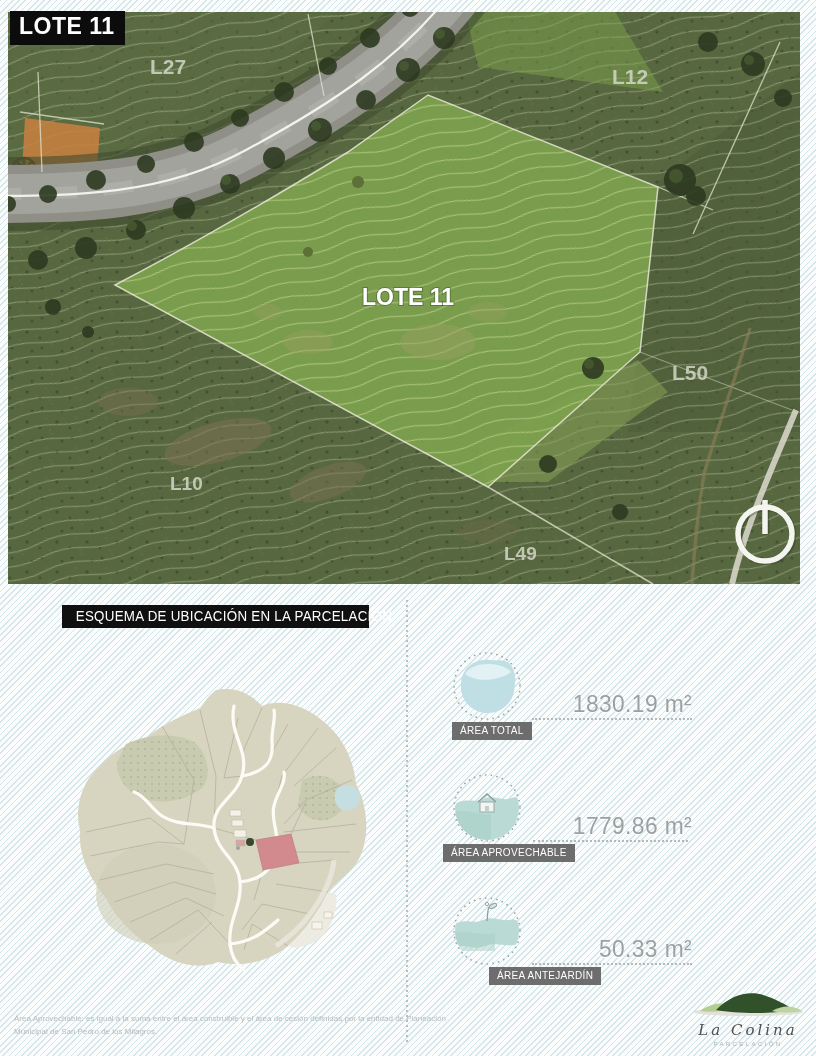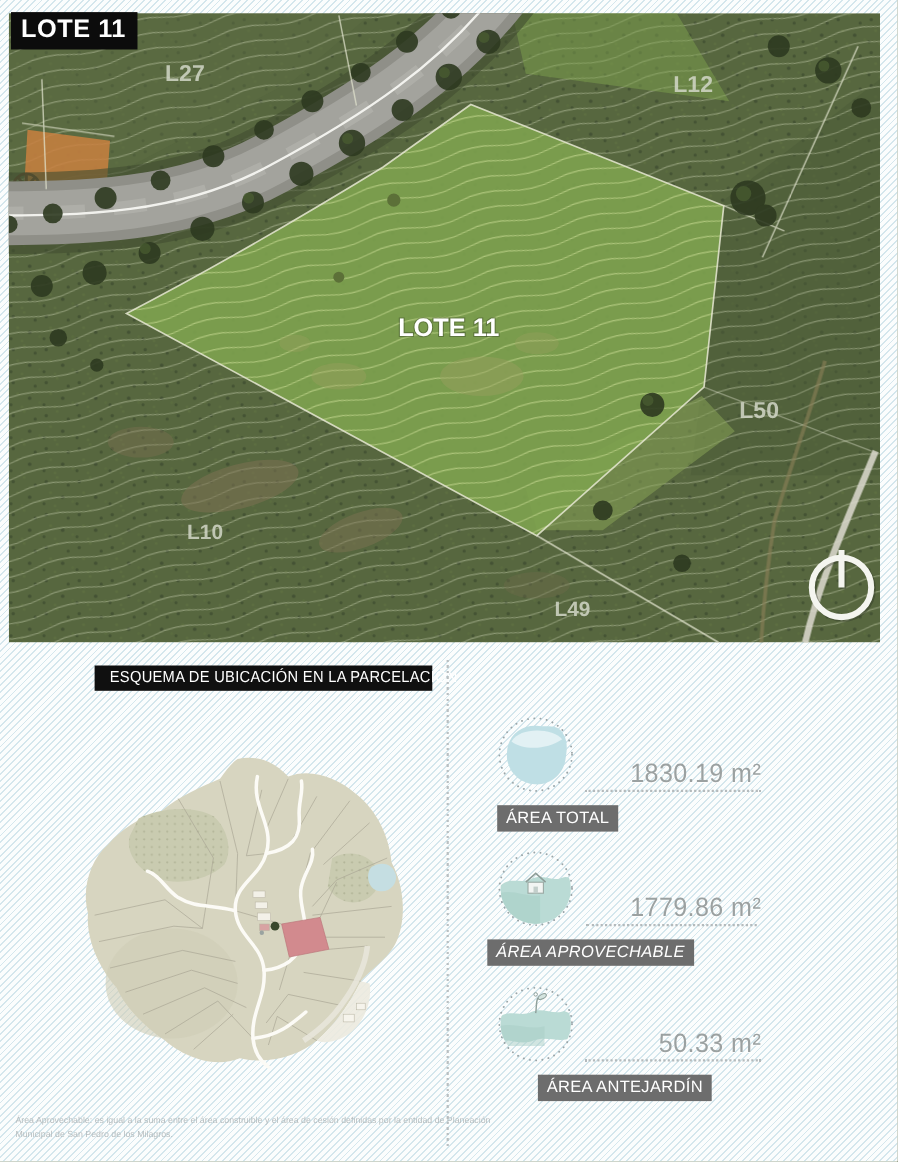--- a/index.html
+++ b/index.html
@@ -9,41 +9,41 @@
     background-image:repeating-linear-gradient(135deg, rgba(165,203,217,.45) 0px, rgba(165,203,217,.45) 1.2px, transparent 1.2px, transparent 4.4px);
     font-family:"Liberation Sans",sans-serif;
   }
   .aerial-wrap{position:absolute;left:8px;top:12px;width:792px;height:652px;}
   .badge{
     position:absolute;left:10px;top:11px;background:#0c0c0c;color:#fff;
     font-size:23px;font-weight:bold;padding:2px 10px 5px 9px;letter-spacing:.5px;
   }
   .bar{
     position:absolute;top:605px;width:307px;height:23px;background:#101010;color:#fff;
-    text-align:left;line-height:23px;font-size:14.5px;letter-spacing:.3px;white-space:nowrap;margin-left:24px;
+    text-align:left;line-height:23px;font-size:14.5px;letter-spacing:.3px;white-space:nowrap;
   }
   .bar span{display:inline-block;transform:scaleX(.92);transform-origin:center;}
   .bar-left{left:62px;}
   .bar-right{left:448px;}
   .divider{
     position:absolute;left:406px;top:600px;width:2px;height:442px;
     background:repeating-linear-gradient(to bottom,#b9bfc1 0 2px,transparent 2px 5px);
   }
   .map-svg{position:absolute;left:66px;top:684px;}
   .attr-row{position:absolute;left:440px;width:320px;height:110px;}
   .attr-icon{position:absolute;left:11px;top:2px;width:72px;height:72px;}
   .attr-value{
     position:absolute;left:0;top:42px;width:252px;text-align:right;
     font-size:24px;color:#9ba1a1;letter-spacing:.4px;
     text-shadow:0 1px 0 rgba(255,255,255,.85);
     transform:scaleX(.95);transform-origin:right center;white-space:nowrap;
   }
   .attr-line{position:absolute;top:70px;height:0;border-top:2px dotted #b4babc;}
   .attr-chip{
-    position:absolute;top:84px;background:#6d6d6d;color:#fff;font-size:15px;
+    position:absolute;top:74px;background:#6d6d6d;color:#fff;font-size:10px;
     padding:3px 8px 4px 8px;letter-spacing:.3px;white-space:nowrap;display:inline-block;
   }
   .footnote{
     position:absolute;left:14px;top:1012px;width:402px;font-size:8px;color:#b5bcbe;
     line-height:13px;white-space:nowrap;
   }
   .logo{position:absolute;left:686px;top:988px;width:124px;text-align:center;}
   .logo-name{
     font-family:"DejaVu Serif",serif;font-style:italic;font-size:15px;color:#4f4f4f;
     letter-spacing:3px;margin-top:1px;white-space:nowrap;
@@ -283,21 +283,21 @@
         <path d="M-33,4 C-20,0 -8,8 4,6 L4,33 L-33,33 Z" fill="#a8cec6" opacity=".6"></path>
       </g>
       <g>
         <path d="M-9,-6 L0,-14 L9,-6" fill="none" stroke="#8d9d98" stroke-width="1.4"></path>
         <rect x="-7" y="-6" width="14" height="10" fill="#f2f5f3" stroke="#9aa8a3" stroke-width="1"></rect>
         <rect x="-2" y="-2" width="4" height="6" fill="#c3cfcb"></rect>
       </g>
     </svg>
     <div class="attr-value">1779.86 m²</div>
     <div class="attr-line" style="left:93px;width:155px;"></div>
-    <div class="attr-chip" style="left:3px;font-style:italic;">ÁREA APROVECHABLE</div>
+    <div class="attr-chip" style="left:3px;">ÁREA APROVECHABLE</div>
   </div>
 
   <div class="attr-row" style="top:893px">
     <svg class="attr-icon" viewBox="-36 -36 72 72">
       <defs>
           <clipPath id="c3">
             <circle cx="0" cy="0" r="32"></circle>
           </clipPath>
         </defs>
       <circle cx="0" cy="0" r="33" fill="none" stroke="#9aa5a8" stroke-width="1.7" stroke-linecap="round" stroke-dasharray="0.1 5.6"></circle>
@@ -314,14 +314,24 @@
     <div class="attr-value">50.33 m²</div>
     <div class="attr-line" style="left:92px;width:160px;"></div>
     <div class="attr-chip" style="left:9px;margin-left:40px;">ÁREA ANTEJARDÍN</div>
   </div>
 
   <div class="footnote">
     <div>Área Aprovechable: es igual a la suma entre el área construible y el área de cesión definidas por la entidad de Planeación</div>
     <div>Municipal de San Pedro de los Milagros.</div>
   </div>
 
+  <div class="logo">
+    <svg width="120" height="28" viewBox="0 0 120 28">
+      <ellipse cx="60" cy="24" rx="55" ry="4" fill="#dfdfd7" opacity=".9"></ellipse>
+      <path d="M12,23 C22,15 38,13 48,19 C38,23 24,25 12,23 Z" fill="#b3cd92"></path>
+      <path d="M28,22 C44,6 62,2 78,8 C90,12 100,18 106,22 C88,26 48,26 28,22 Z" fill="#31512a"></path>
+      <path d="M84,23 C94,17 106,17 114,23 C104,25 92,25 84,23 Z" fill="#bcd4a0"></path>
+    </svg>
+    <div class="logo-name">La Colina</div>
+    <div class="logo-tagline">PARCELACIÓN</div>
+  </div>
 
 </div>
 
 </body></html>

